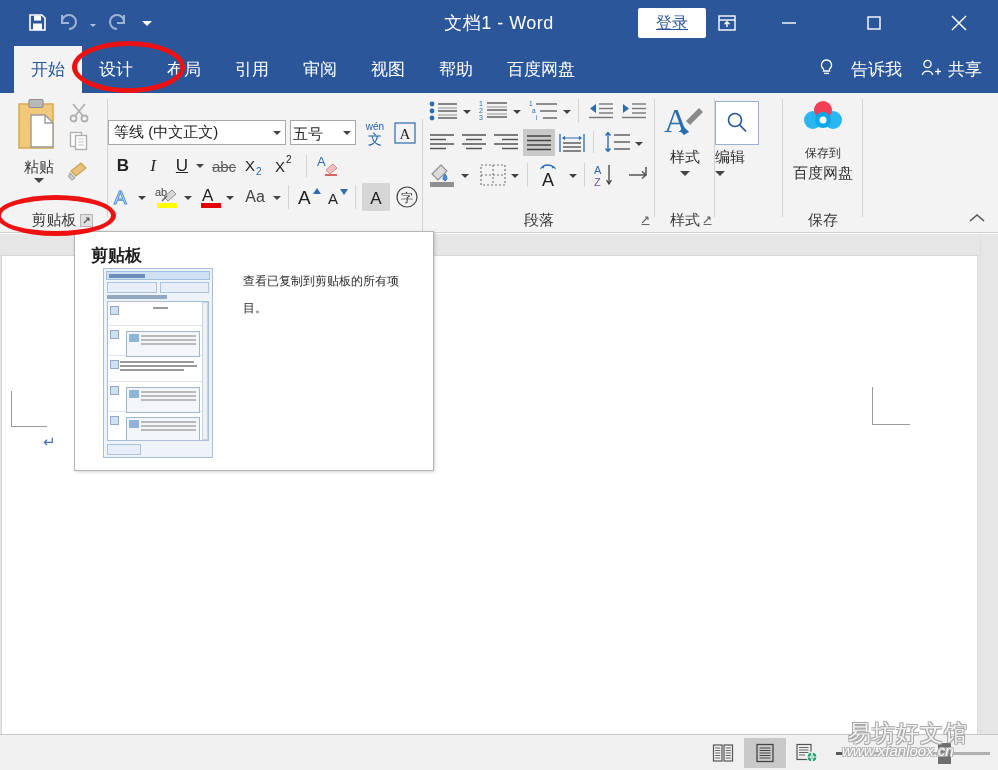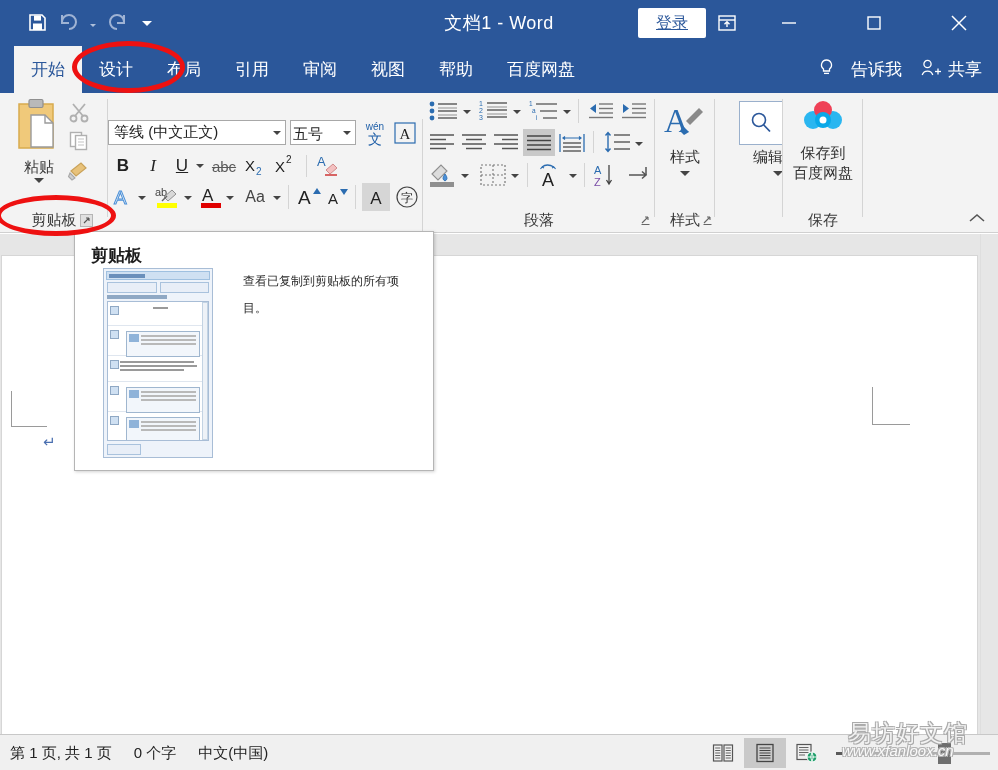--- a/index.html
+++ b/index.html
@@ -622,21 +622,21 @@
       <div class="dlg-launcher" style="left:44px;">
         <svg width="13" height="13" viewBox="0 0 13 13">
             <path d="M3 9 L9 3 M9 3 H6 M9 3 V6" stroke="#666" stroke-width="1.1" fill="none"></path>
             <line x1="2.5" y1="10.5" x2="10.5" y2="10.5" stroke="#666" stroke-width="1"></line>
           </svg>
       </div>
       <div class="grp-sep" style="left:59px;"></div>
     </div>
 
     <div class="grp" style="left:715px; width:68px;">
-      <div style="position:absolute; left:0; top:8px; width:68px; display:flex; flex-direction:column; align-items:flex-end;">
+      <div style="position:absolute; left:0; top:8px; width:68px; display:flex; flex-direction:column; align-items:flex-start;">
         <span style="width:44px;height:44px;border:1px solid #9ab0cc;background:#ffffff;display:flex;align-items:center;justify-content:center;">
           <svg width="26" height="26" viewBox="0 0 26 26">
               <circle cx="11" cy="10" r="6.5" fill="none" stroke="#2b579a" stroke-width="1.6"></circle>
               <line x1="15.8" y1="15" x2="22" y2="21.5" stroke="#2b579a" stroke-width="1.8"></line>
             </svg>
         </span>
         <span style="font-size:15px;color:#333;margin-top:3px;">编辑</span>
         <span style="margin-top:4px;border-left:5px solid transparent;border-right:5px solid transparent;border-top:5px solid #444;"></span>
       </div>
       <div class="grp-sep" style="left:67px;"></div>
@@ -646,21 +646,21 @@
       <div style="position:absolute; left:0; top:6px; width:80px; display:flex; flex-direction:column; align-items:center;">
         <span>
           <svg width="46" height="40" viewBox="0 0 46 40">
             <circle cx="13" cy="21" r="9" fill="#2ab6f0"></circle>
             <circle cx="33" cy="21" r="9" fill="#2ab6f0"></circle>
             <circle cx="23" cy="11" r="9" fill="#ef4056"></circle>
             <circle cx="23" cy="21" r="8" fill="#0aa8e8"></circle>
             <circle cx="23" cy="21" r="3.5" fill="#ffffff"></circle>
           </svg>
         </span>
-        <span style="font-size:15px;color:#333;line-height:20px;text-align:right;">保存到</span>
+        <span style="font-size:12px;color:#333;line-height:20px;text-align:right;">保存到</span>
         <span style="font-size:15px;color:#333;line-height:20px;text-align:center;">百度网盘</span>
       </div>
       <div class="grp-label">保存</div>
       <div class="grp-sep" style="left:79px;"></div>
     </div>
 
     <div style="position:absolute; right:8px; bottom:2px; width:26px; height:24px; display:flex;align-items:center;justify-content:center;">
       <svg width="18" height="14" viewBox="0 0 18 14">
           <path d="M2 10 L9 4 L16 10" fill="none" stroke="#555" stroke-width="1.6"></path>
         </svg>
@@ -705,25 +705,20 @@
           <div class="tb-thumb"></div>
         </div>
 
     </div>
     <div class="tb-scroll"></div>
     <div class="tb-foot"></div>
   </div>
   <div class="tt-text">查看已复制到剪贴板的所有项目。</div>
 
   <div class="statusbar">
-    <div class="sb-left">
-      <span>第 1 页, 共 1 页</span>
-      <span>0 个字</span>
-      <span>中文(中国)</span>
-    </div>
     <div class="sb-right">
       <div class="viewbtn">
         <svg width="22" height="20" viewBox="0 0 22 20">
           <rect x="1.5" y="2" width="8.5" height="16" fill="none" stroke="#555" stroke-width="1.2"></rect>
           <rect x="12" y="2" width="8.5" height="16" fill="none" stroke="#555" stroke-width="1.2"></rect>
           <g stroke="#555" stroke-width="0.9">
             <line x1="3.2" y1="5" x2="8.3" y2="5"></line>
               <line x1="3.2" y1="7.5" x2="8.3" y2="7.5"></line>
               <line x1="3.2" y1="10" x2="8.3" y2="10"></line>
               <line x1="3.2" y1="12.5" x2="8.3" y2="12.5"></line>

